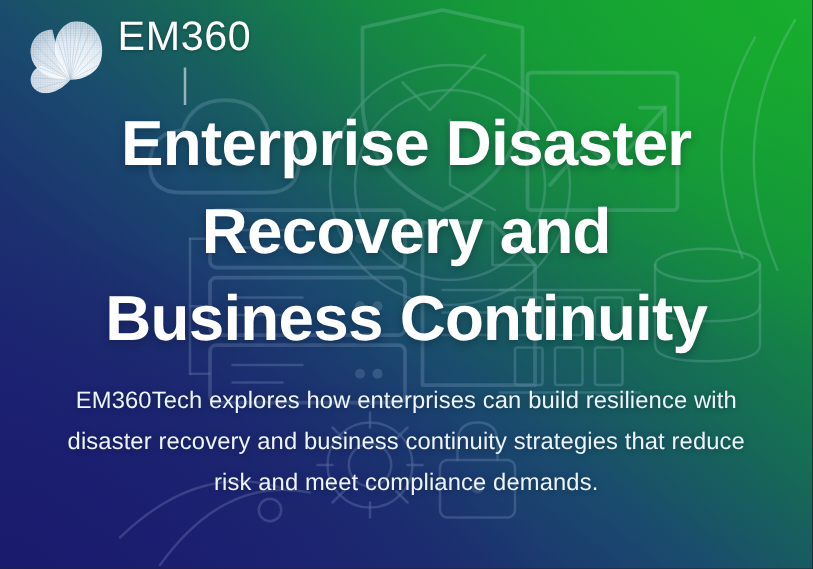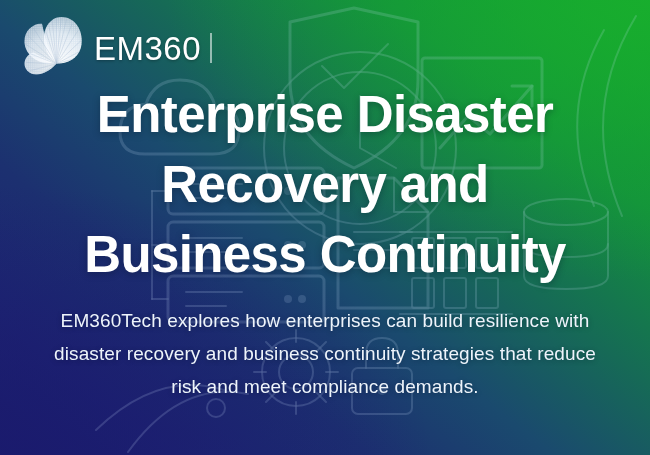--- a/index.html
+++ b/index.html
@@ -53,21 +53,21 @@
   .logo-row {
     position: absolute;
     left: 16px;
     top: 12px;
     z-index: 4;
     display: flex;
     align-items: center;
     gap: 4px;
   }
   .logo-mark { width: 72px; height: 72px; flex: 0 0 auto; }
-  .logo-text-wrap { display: flex; align-items: center; gap: 9px; margin-left: 2px; }
+  .logo-text-wrap { display: flex; align-items: center; gap: 9px; margin-left: 2px; flex-direction: column; }
   .logo-em360 {
     color: #ffffff;
     font-size: 33px;
     font-weight: 400;
     letter-spacing: 0.5px;
     line-height: 1;
     white-space: nowrap;
     text-shadow: 0 1px 3px rgba(0,0,0,.30);
   }
   .logo-divider {

